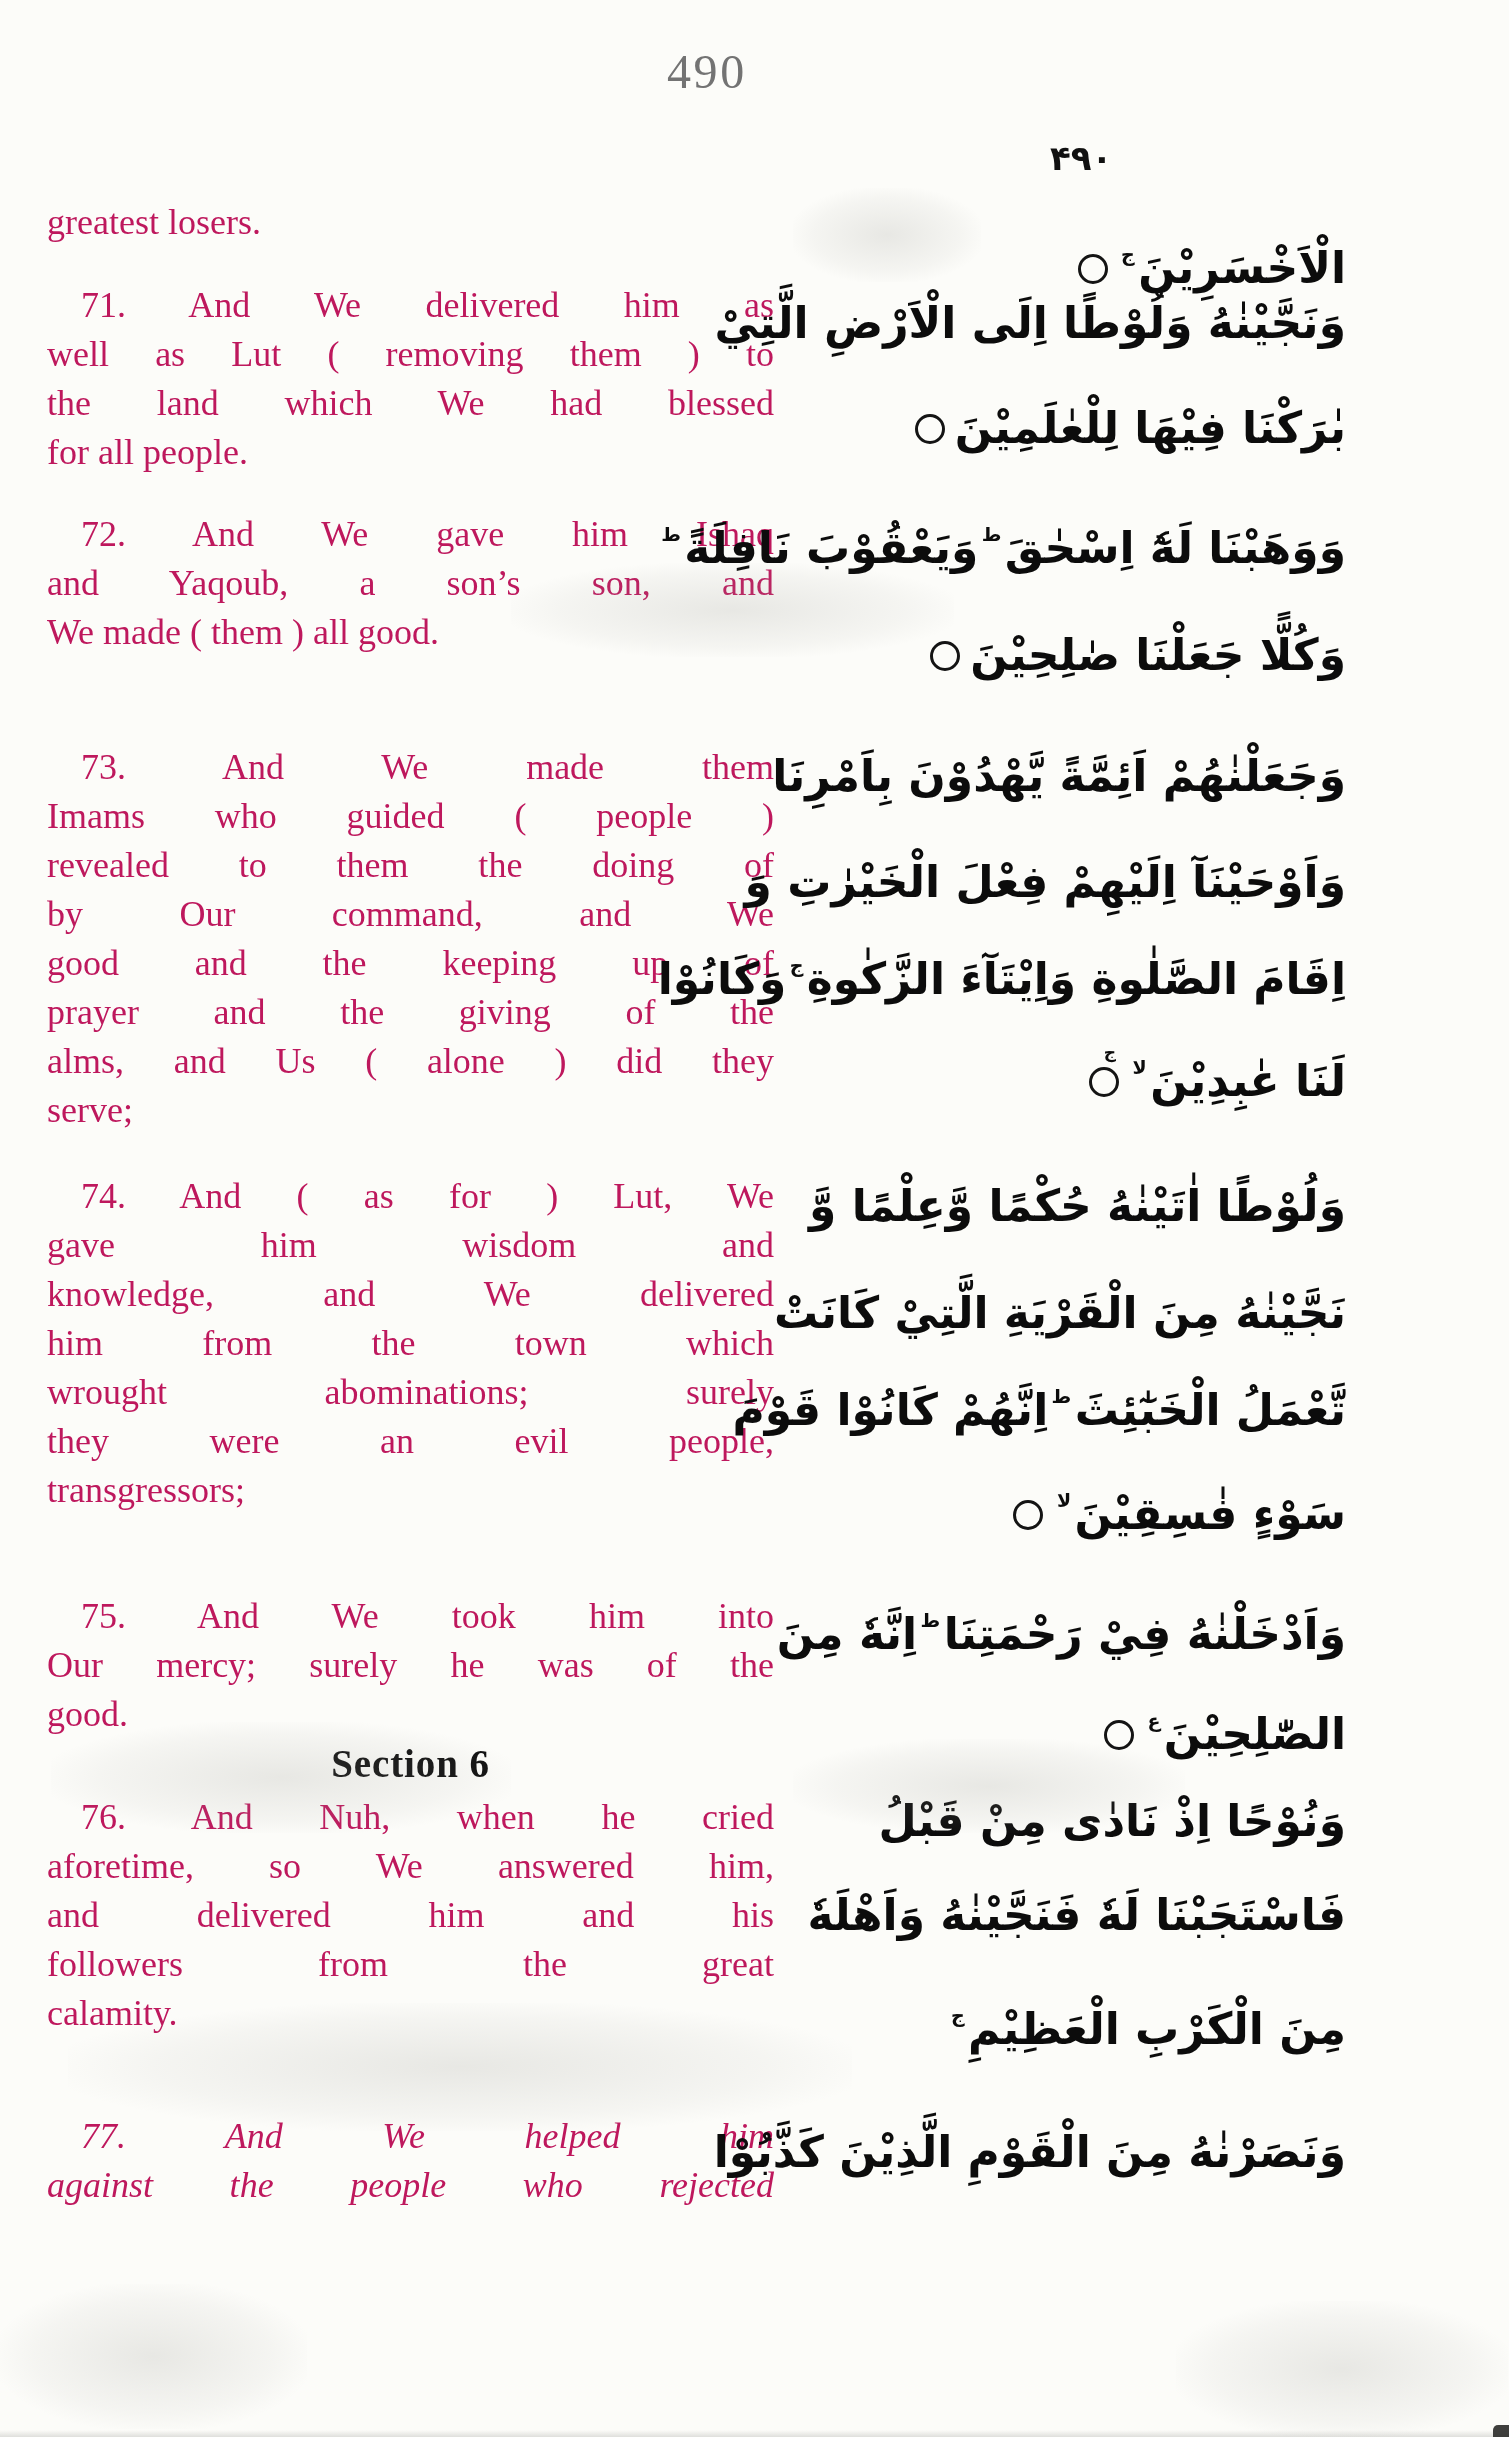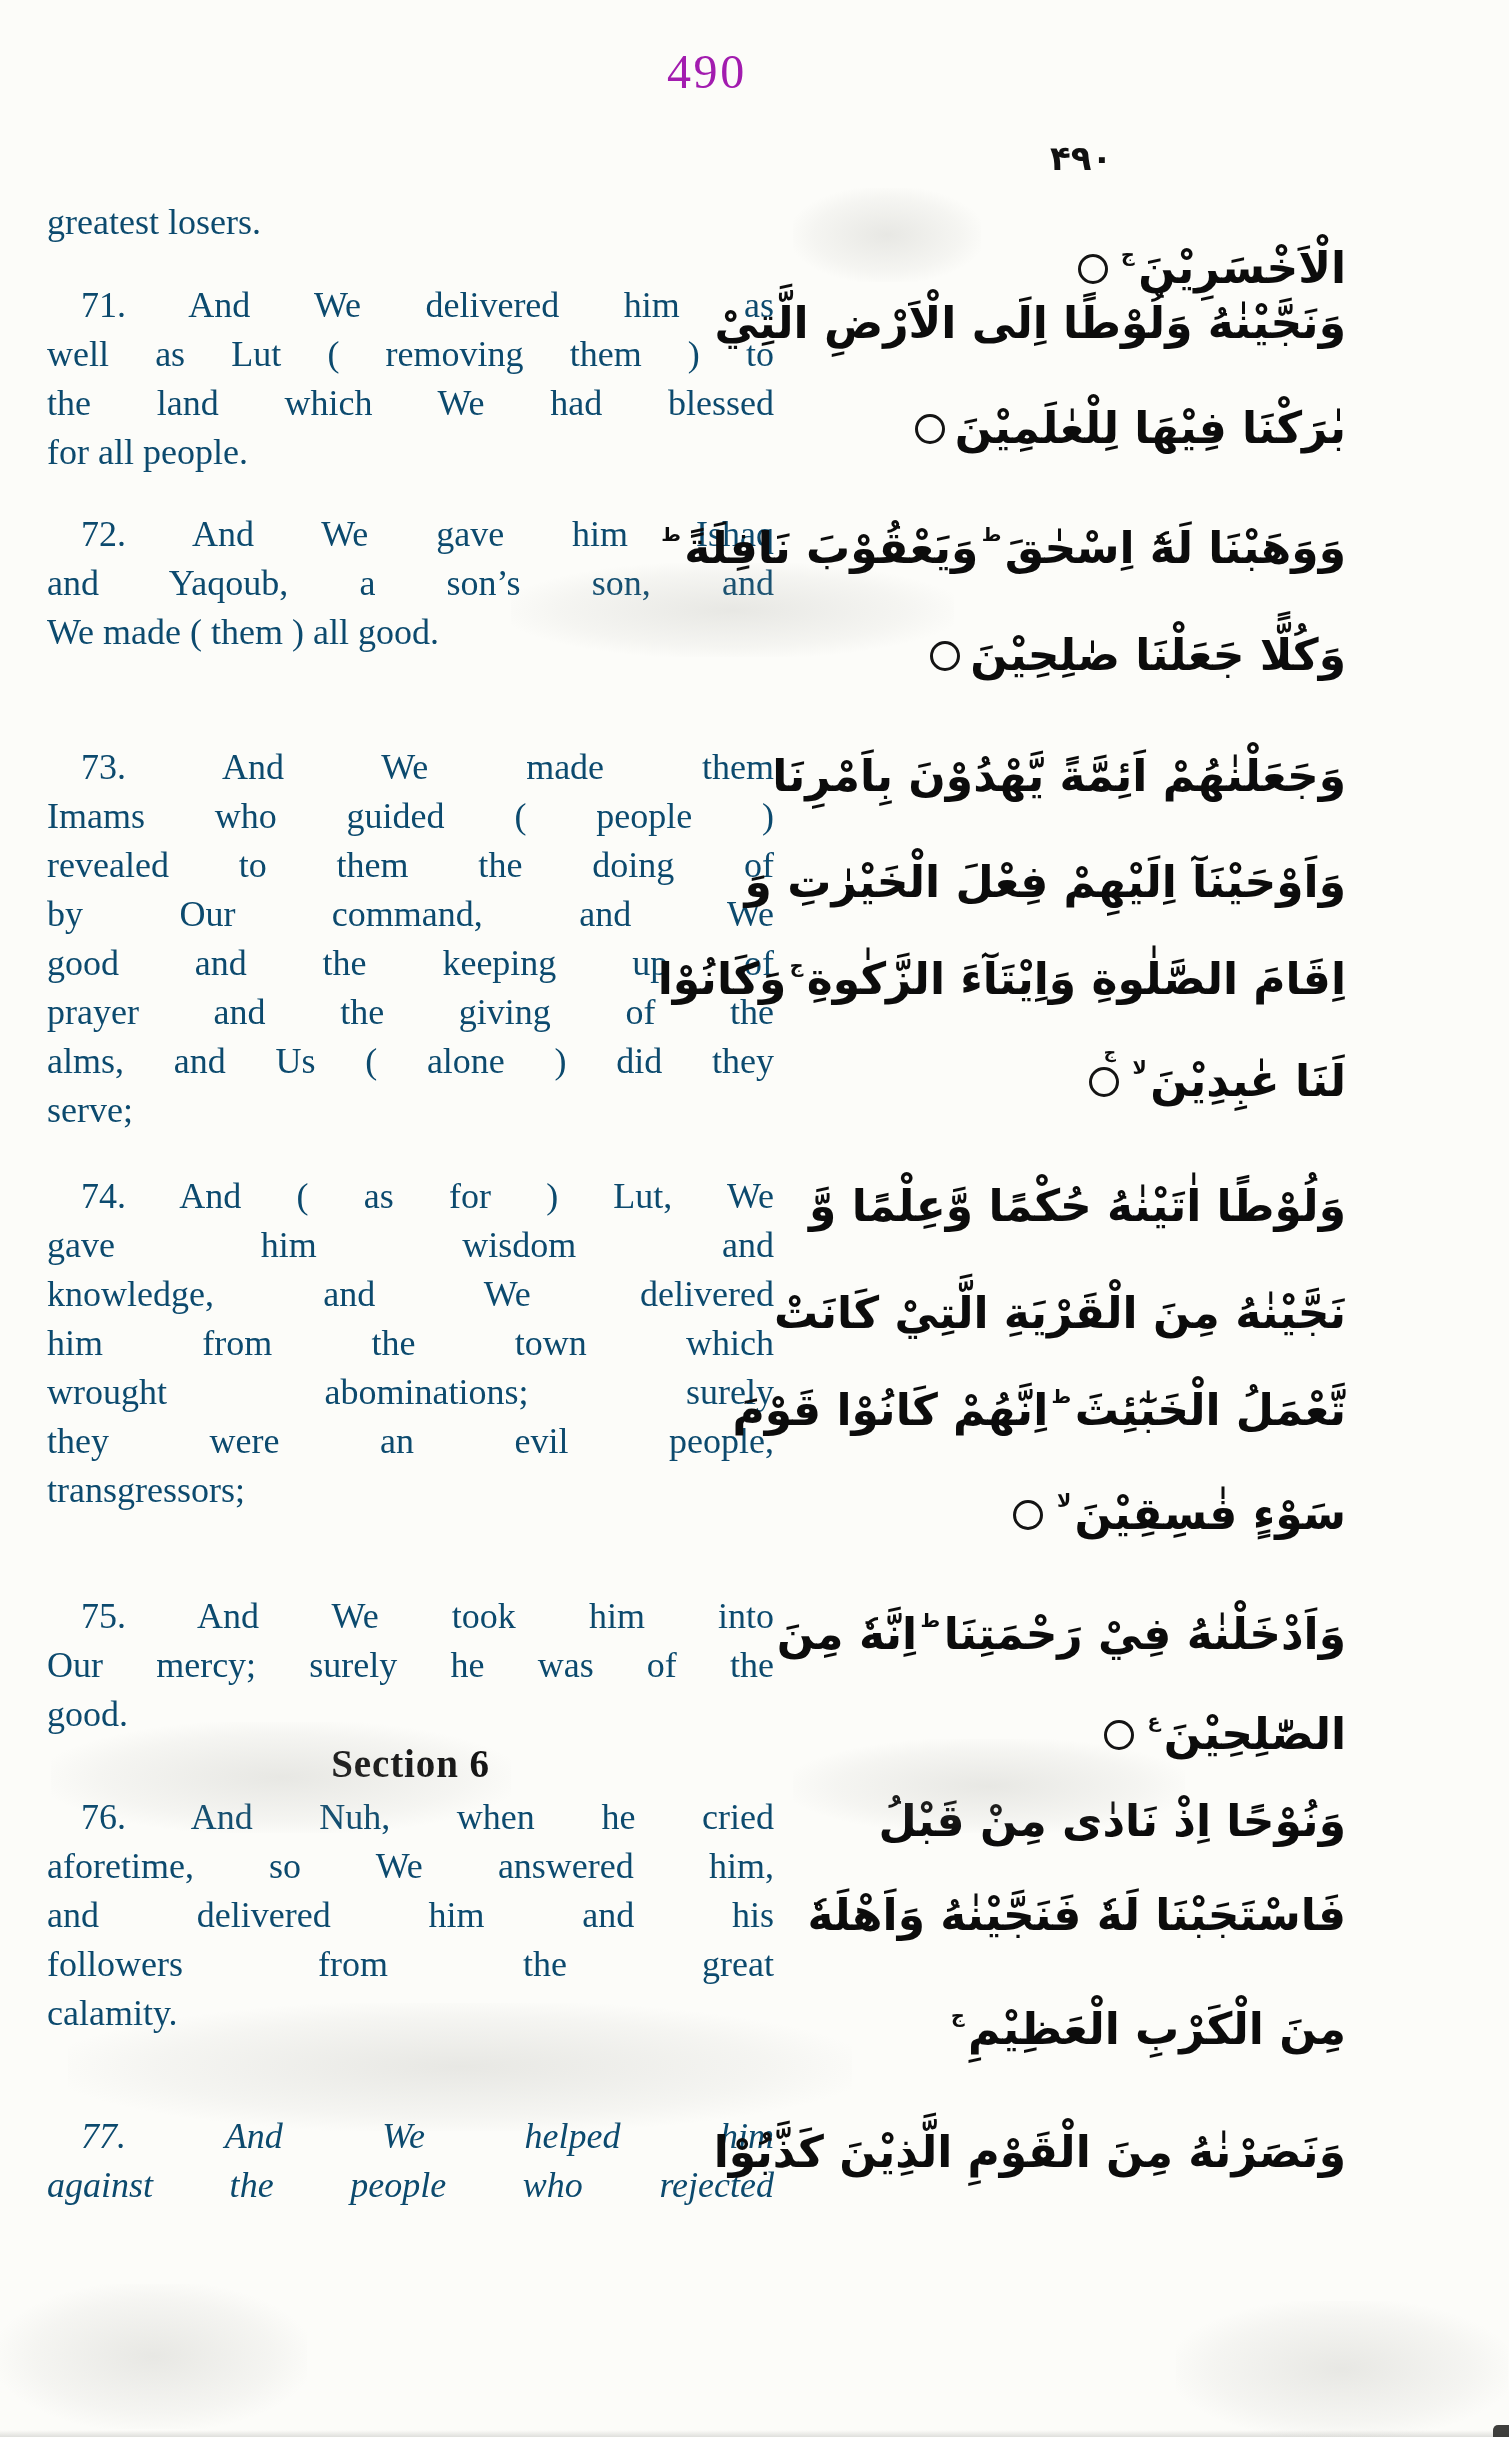--- a/index.html
+++ b/index.html
@@ -7,33 +7,33 @@
     position:relative;
     width:1510px;height:2438px;
     background:#fcfcf9;
     overflow:hidden;
     font-family:"Liberation Serif", serif;
     color:#111;
   }
   
   .pageno{
     position:absolute;top:44px;left:667px;
-    font-size:48px;letter-spacing:2.6px;color:#a21caf;
+    font-size:48px;letter-spacing:2.6px;color:#737373;
   }
   
   .folio-ar{
     position:absolute;top:138px;left:1050px;
     font-family:"DejaVu Sans",sans-serif;
     font-weight:bold;font-size:34px;color:#101010;
   }
   
   .par{position:absolute;left:47px;width:727px;}
   .ln{
     font-size:36px;line-height:49px;height:49px;
-    text-align:left;color:#0c4a6e;
+    text-align:left;color:#be185d;
     white-space:normal;overflow:visible;
   }
   .ln.j{text-align:justify;text-align-last:justify;}
   .ln.ind{text-indent:34px;}
   .par-cont{top:198px;}
   .par-71{top:281px;}
   .par-72{top:510px;}
   .par-73{top:743px;}
   .par-74{top:1172px;}
   .par-75{top:1592px;}

